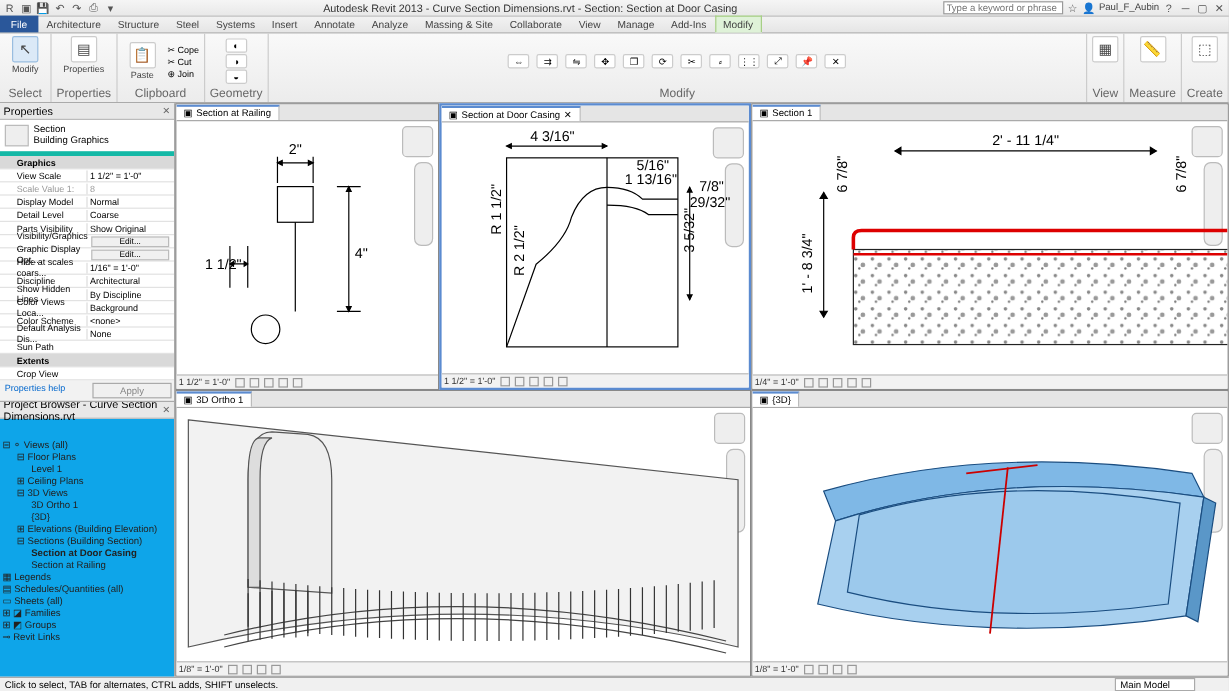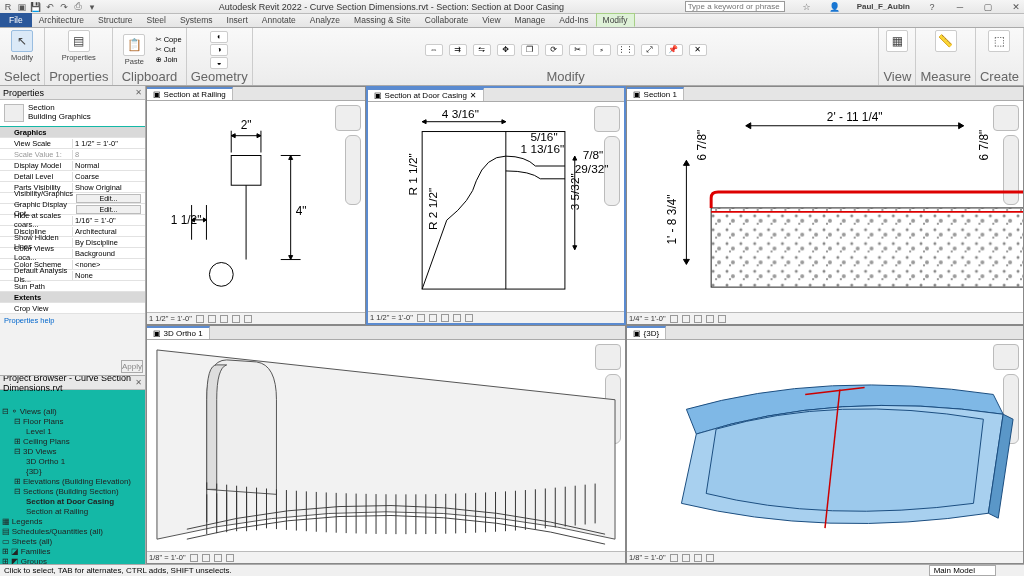--- a/index.html
+++ b/index.html
@@ -1,60 +1,60 @@
 <!DOCTYPE html>
 <html><head>
 <meta charset="utf-8">
 <style>
 * { box-sizing: border-box; margin: 0; padding: 0; font-family: "Segoe UI", Tahoma, sans-serif; }
 body { background: #e5e5e5; width: 1024px; height: 576px; overflow: hidden; font-size: 10px; }
 .titlebar { height: 14px; background: linear-gradient(#f5f5f5,#e8e8e8); border-bottom: 1px solid #bbb; display:flex; align-items:center; justify-content:space-between; padding: 0 2px; }
 .titlebar-left { display:flex; gap:2px; align-items:center; }
 .titlebar-center { font-size: 9px; color:#333; }
-.titlebar-right { display:flex; gap:16px; align-items:center; }
+.titlebar-right { display:flex; gap:2px; align-items:flex-start; }
 .qat-icon { width: 12px; height: 12px; display:flex; align-items:center; justify-content:center; font-size:9px; color:#555; }
 .info-input { width: 100px; font-size: 8px; height: 11px; border:1px solid #999; padding: 0 2px; color:#999; }
-.username { font-size: 8px; color:#444;font-weight:bold; }
+.username { font-size: 8px; color:#444; }
 .ribbon-tabs { height: 14px; background: linear-gradient(#f2f2f2,#e5e5e5); display:flex; align-items:flex-end; border-bottom:1px solid #aaa; }
 .ribbon-tabs .tab { font-size: 8.5px; padding: 1px 6px; color:#444; border: 1px solid transparent; margin-top: 17px; }
 .ribbon-tabs .tab.file { background:#2a579a; color:#fff; padding: 1px 8px; }
 .ribbon-tabs .tab.active { background:#dff2d8; border:1px solid #a7cf86; border-bottom-color:#dff2d8; }
 .ribbon { height: 58px; background: linear-gradient(#f9f9f9,#ececec); border-bottom:1px solid #aaa; display:flex; }
 .ribbon-panel { border-right:1px solid #ccc; display:flex; flex-direction:column; align-items:center; justify-content:space-between; padding:2px 4px 1px; }
-.ribbon-panel-label { font-size:13px; color:#666; text-align:right; }
+.ribbon-panel-label { font-size:10px; color:#666; text-align:right; }
 .ribbon-group { display:flex; gap:4px; align-items:center; height:42px; }
 .rbtn { display:flex; flex-direction:column; align-items:center; gap:1px; font-size:7.5px; color:#444; }
 .rbtn.big { width: 34px; }
 .rbtn-icon { width:22px; height:22px; border:1px solid #ccc; border-radius:2px; background:#fff; display:flex; align-items:center; justify-content:center; font-size:12px; }
 .rbtn.modify .rbtn-icon { border-color:#99bde0; background:#dbe9f7; }
 .smallrow { display:flex; flex-direction:column; gap:1px; }
 .smallbtn { width:18px; height:12px; border:1px solid #ccc; border-radius:2px; background:#fff; font-size:8px; display:flex; align-items:center; justify-content:center; }
 .smalltext { font-size: 7.5px; display:flex; align-items:center; gap:2px; }
 
 .workspace { position:absolute; top:86px; bottom:12px; left:0; right:0; display:flex; }
 .left-pane { width: 146px; display:flex; flex-direction:column; background:#f2f2f2; border-right:1px solid #aaa; }
 .props { flex:0 0 auto; border-bottom:1px solid #aaa; }
 .panel-head { height:14px; background:#e8e8e8; border-bottom:1px solid #bbb; font-size:9px; padding:0 3px; display:flex; align-items:center; justify-content:space-between; }
 .panel-head .x { font-size:8px; color:#666; }
-.type-sel { display:flex; gap:4px; padding:4px; align-items:center; background:#fff; border-bottom:1px solid #14b8a6;}
+.type-sel { display:flex; gap:4px; padding:4px; align-items:center; background:#fff; border-bottom:4px solid #14b8a6;}
 .type-sel .icon { width:20px; height:18px; border:1px solid #bbb; background:#eee; }
 .type-sel .txt { font-size:8px; line-height:1.1; }
 .sel-row { display:flex; align-items:center; background:#e4e4e4; border-bottom:1px solid #ccc; font-size:7.5px; }
 .sel-row .name { flex:1; padding:1px 2px; }
 .sel-row .btn { border:1px solid #aaa; background:#f4f4f4; padding:0 4px; font-size:7.5px; }
 .param-grid { background:#fff; }
 .param-row { display:flex; border-bottom:1px solid #e2e2e2; font-size:7.5px; height:11px; align-items:center; }
 .param-row .k { width:72px; padding-left:14px; }
 .param-row .v { flex:1; border-left:1px solid #ddd; padding-left:2px; }
 .param-row.header { background:#d9d9d9; font-weight:bold; }
 .param-row .editbtn { flex:1; text-align:center; background:#f0f0f0; border:1px solid #bbb; font-size:7px; margin:0 4px;}
 .apply-row { display:flex; justify-content:flex-end; padding:2px; }
-.apply-row button { font-size:8px; padding:1px 0; border:1px solid #aaa; background:#f0f0f0; color:#888;margin-top:44px;}
-
-.browser { flex:1; overflow:hidden; background:#14b8a6; }
+.apply-row button { font-size:8px; padding:1px 22px; border:1px solid #aaa; background:#f0f0f0; color:#888;}
+
+.browser { flex:1; overflow:hidden; background:#0ea5e9; }
 .tree { font-size:8px; padding:17px 2px; line-height:1.25; color:#222; }
 .tree .ind1 { padding-left:12px; }
 .tree .ind2 { padding-left:24px; }
 .tree .bold { font-weight:bold; }
 
 .viewarea { flex:1; display:grid; grid-template-columns: 220px 260px 1fr; grid-template-rows: 1fr 1fr; gap:0; background:#aaa; }
 .viewport { background:#fff; border:1px solid #888; position:relative; overflow:hidden; }
 .vp-tabs { position:absolute; top:0; left:0; right:0; height:14px; background:#e5e5e5; border-bottom:1px solid #aaa; display:flex; align-items:center; font-size:8px; }
 .vp-tab { padding:0 6px; border-right:1px solid #bbb; display:flex; align-items:center; gap:3px; height:100%; }
 .vp-tab.active { background:#fff; border-top:2px solid #5b8bd0; }
@@ -77,21 +77,21 @@
 <div class="titlebar">
   <div class="titlebar-left">
     <span class="qat-icon">R</span>
     <span class="qat-icon">▣</span>
     <span class="qat-icon">💾</span>
     <span class="qat-icon">↶</span>
     <span class="qat-icon">↷</span>
     <span class="qat-icon">⎙</span>
     <span class="qat-icon">▾</span>
   </div>
-  <div class="titlebar-center">Autodesk Revit 2022 - Curve Section Dimensions.rvt - Section: Section at Door Casing</div>
+  <div class="titlebar-center">Autodesk Revit 2013 - Curve Section Dimensions.rvt - Section: Section at Door Casing</div>
   <div class="titlebar-right">
     <input class="info-input" placeholder="Type a keyword or phrase" style="">
     <span class="qat-icon">☆</span>
     <span class="qat-icon">👤</span>
     <span class="username">Paul_F_Aubin</span>
     <span class="qat-icon">?</span>
     <span class="qat-icon">─</span>
     <span class="qat-icon">▢</span>
     <span class="qat-icon">✕</span>
   </div>

